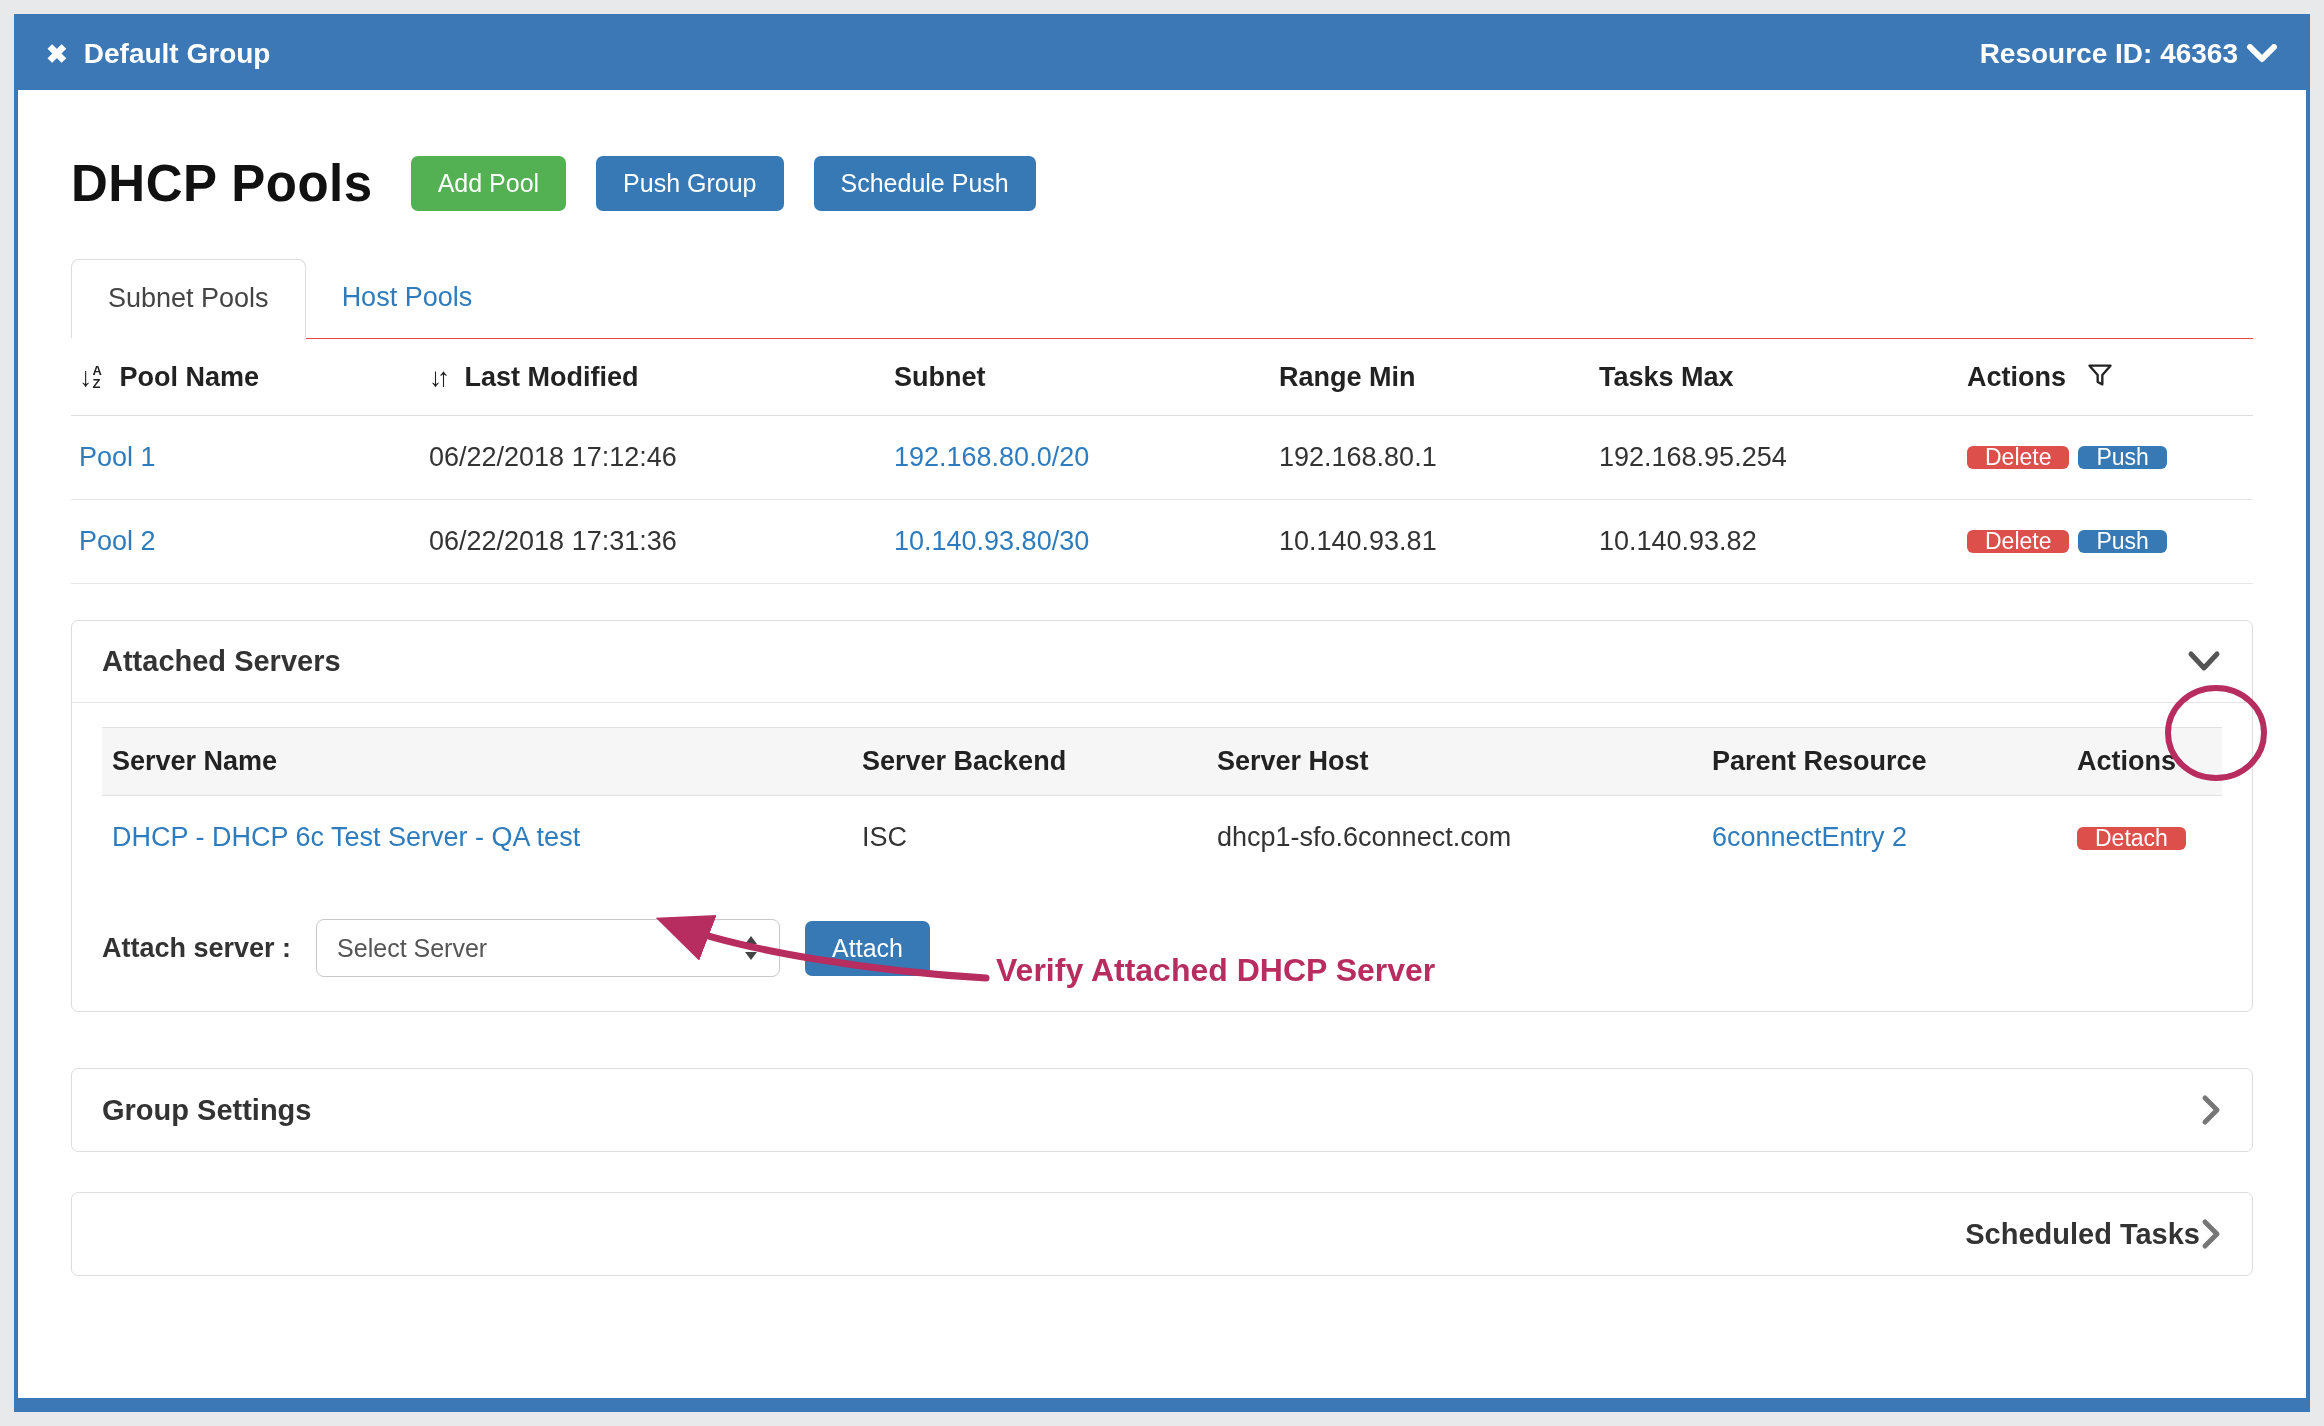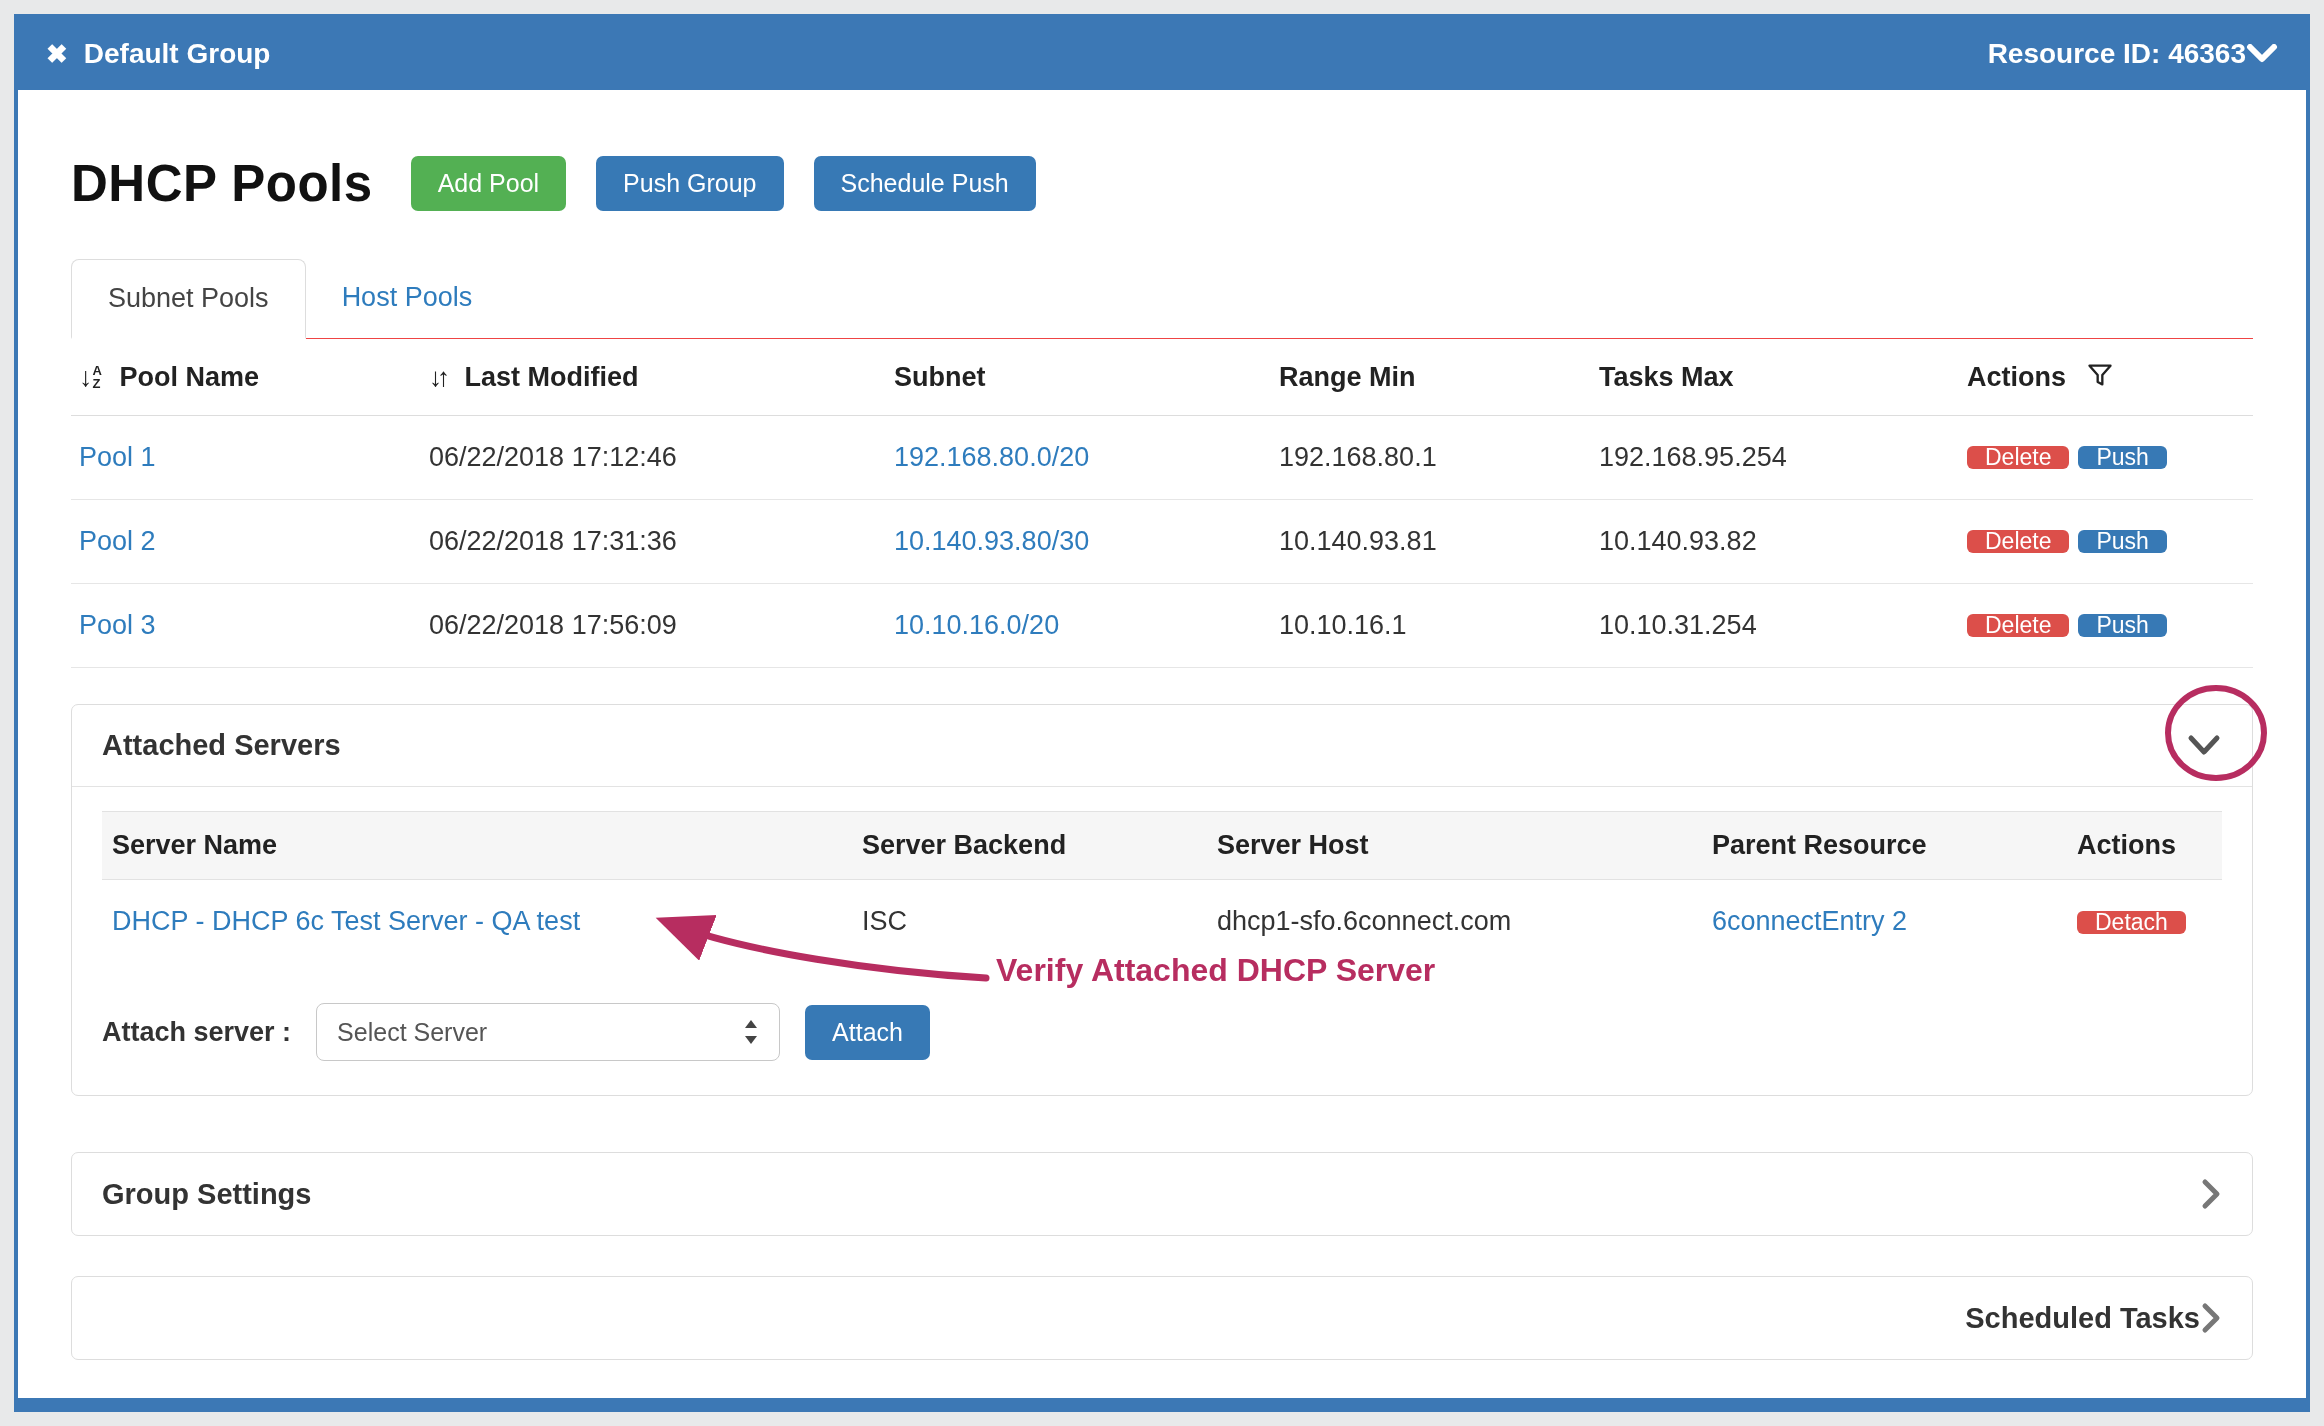--- a/index.html
+++ b/index.html
@@ -21,21 +21,21 @@
     border-bottom-width: 14px;
   }
   .panel-header {
     height: 72px; background: #3c78b5; color: #fff;
     display: flex; justify-content: space-between; align-items: center;
     padding: 0 28px;
     font-size: 28px; font-weight: bold;
   }
   .ph-left { display: flex; align-items: center; gap: 16px; }
   .x-icon { font-size: 26px; cursor: pointer; }
-  .ph-right { display: flex; align-items: center; gap: 0; cursor: pointer; }
+  .ph-right { display: flex; align-items: center; gap: 8px; cursor: pointer; }
 
   .content { padding: 30px 53px 0 53px; }
 
   
   .title-row { display: flex; align-items: center; gap: 30px; margin: 34px 0 46px 0; }
   .page-title { font-size: 51px; font-weight: bold; color: #111; margin-right: 8px; letter-spacing: 0.5px; }
   .btn {
     border: none; border-radius: 7px; color: #fff;
     font-family: "Liberation Sans", sans-serif;
     font-size: 25px; padding: 15px 27px; cursor: pointer; line-height: 1;
@@ -209,33 +209,20 @@
           <td><a class="link">10.140.93.80/30</a></td>
           <td>10.140.93.81</td>
           <td>10.140.93.82</td>
           <td>
               <span class="actions-cell">
             <button class="btn-sm red">Delete</button>
             <button class="btn-sm blue">Push</button>
           </span>
             </td>
         </tr>
-        <tr>
-          <td><a class="link">Pool 3</a></td>
-          <td>06/22/2018 17:56:09</td>
-          <td><a class="link">10.10.16.0/20</a></td>
-          <td>10.10.16.1</td>
-          <td>10.10.31.254</td>
-          <td>
-              <span class="actions-cell">
-            <button class="btn-sm red">Delete</button>
-            <button class="btn-sm blue">Push</button>
-          </span>
-            </td>
-        </tr>
       </tbody>
     </table>
 
     <div class="attached-panel">
       <div class="attached-header">
         <span>Attached Servers</span>
         <svg width="36" height="24" viewBox="0 0 36 24">
           <polyline points="5,4 18,18 31,4" fill="none" stroke="#555" stroke-width="5" stroke-linecap="round" stroke-linejoin="round"></polyline>
         </svg>
       </div>

